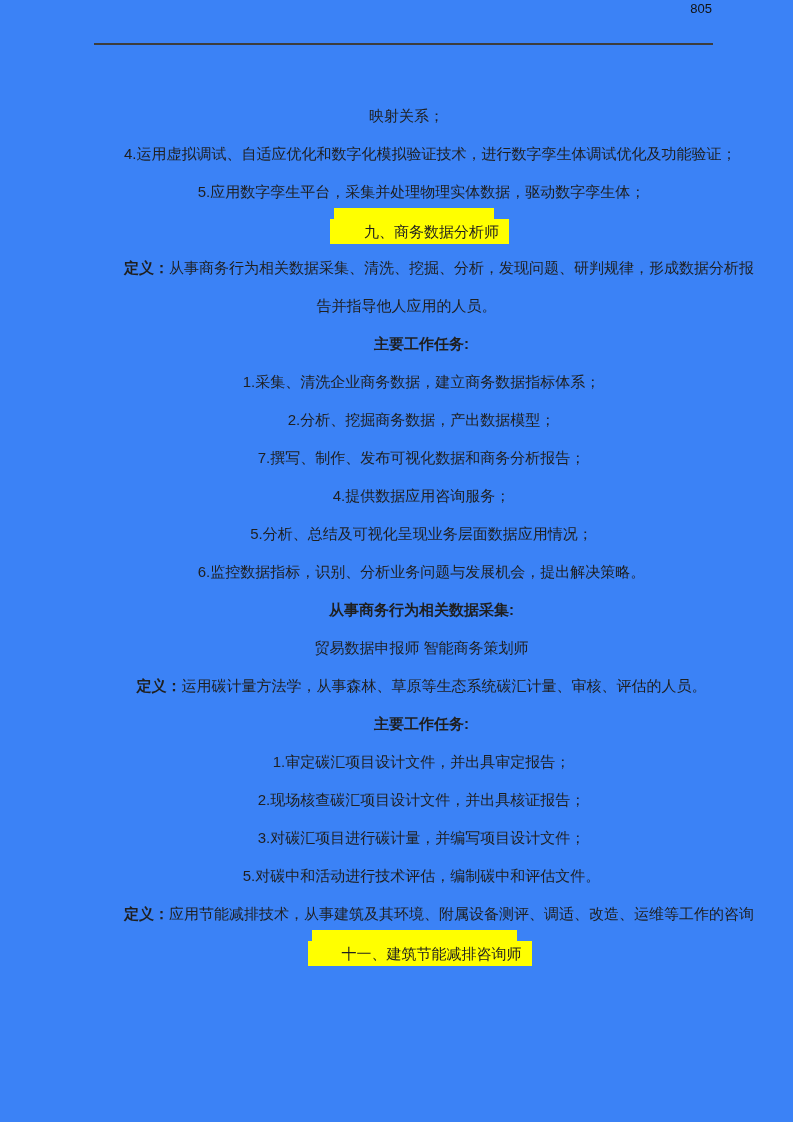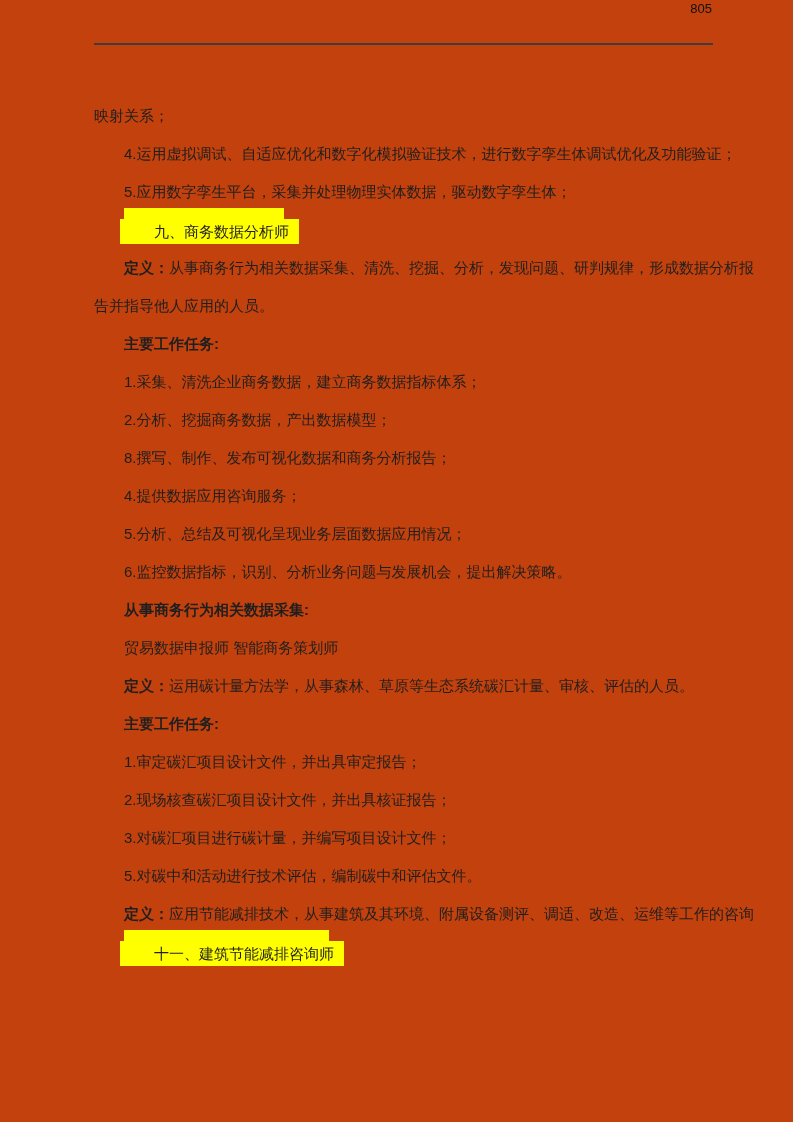--- a/index.html
+++ b/index.html
@@ -4,21 +4,21 @@
 <style>
   html, body {
     margin: 0;
     padding: 0;
     background: #ffffff;
   }
   .page {
     position: relative;
     width: 793px;
     height: 1122px;
-    background: #c2410c;
+    background: #3b82f6;
     overflow: hidden;
     font-family: "Liberation Sans", sans-serif;
     color: #1f1f1f;
   }
   .page-number {
     position: absolute;
     top: 2px;
     right: 81px;
     font-size: 13px;
     line-height: 14px;
@@ -37,20 +37,21 @@
     top: 105px;
     left: 94px;
     width: 625px;
     font-size: 15px;
   }
   .line {
     line-height: 21px;
     min-height: 21px;
     margin-bottom: 17px;
     white-space: nowrap;
+    text-align: center;
   }
   .line.indent {
     text-indent: 2em;
   }
   .bold {
     font-weight: bold;
   }
   .heading-line {
     margin-bottom: 13px;
   }
@@ -81,21 +82,21 @@
   <div class="content">
       <div class="line">映射关系；</div>
       <div class="line indent">4.运用虚拟调试、自适应优化和数字化模拟验证技术，进行数字孪生体调试优化及功能验证；</div>
       <div class="line indent">5.应用数字孪生平台，采集并处理物理实体数据，驱动数字孪生体；</div>
       <div class="line indent heading-line"><span class="highlight">九、商务数据分析师</span></div>
       <div class="line indent"><span class="bold">定义：</span>从事商务行为相关数据采集、清洗、挖掘、分析，发现问题、研判规律，形成数据分析报</div>
       <div class="line">告并指导他人应用的人员。</div>
       <div class="line indent"><span class="bold">主要工作任务:</span></div>
       <div class="line indent">1.采集、清洗企业商务数据，建立商务数据指标体系；</div>
       <div class="line indent">2.分析、挖掘商务数据，产出数据模型；</div>
-      <div class="line indent">8.撰写、制作、发布可视化数据和商务分析报告；</div>
+      <div class="line indent">7.撰写、制作、发布可视化数据和商务分析报告；</div>
       <div class="line indent">4.提供数据应用咨询服务；</div>
       <div class="line indent">5.分析、总结及可视化呈现业务层面数据应用情况；</div>
       <div class="line indent">6.监控数据指标，识别、分析业务问题与发展机会，提出解决策略。</div>
       <div class="line indent"><span class="bold">从事商务行为相关数据采集:</span></div>
       <div class="line indent">贸易数据申报师 智能商务策划师</div>
       <div class="line indent"><span class="bold">定义：</span>运用碳计量方法学，从事森林、草原等生态系统碳汇计量、审核、评估的人员。</div>
       <div class="line indent"><span class="bold">主要工作任务:</span></div>
       <div class="line indent">1.审定碳汇项目设计文件，并出具审定报告；</div>
       <div class="line indent">2.现场核查碳汇项目设计文件，并出具核证报告；</div>
       <div class="line indent">3.对碳汇项目进行碳计量，并编写项目设计文件；</div>

